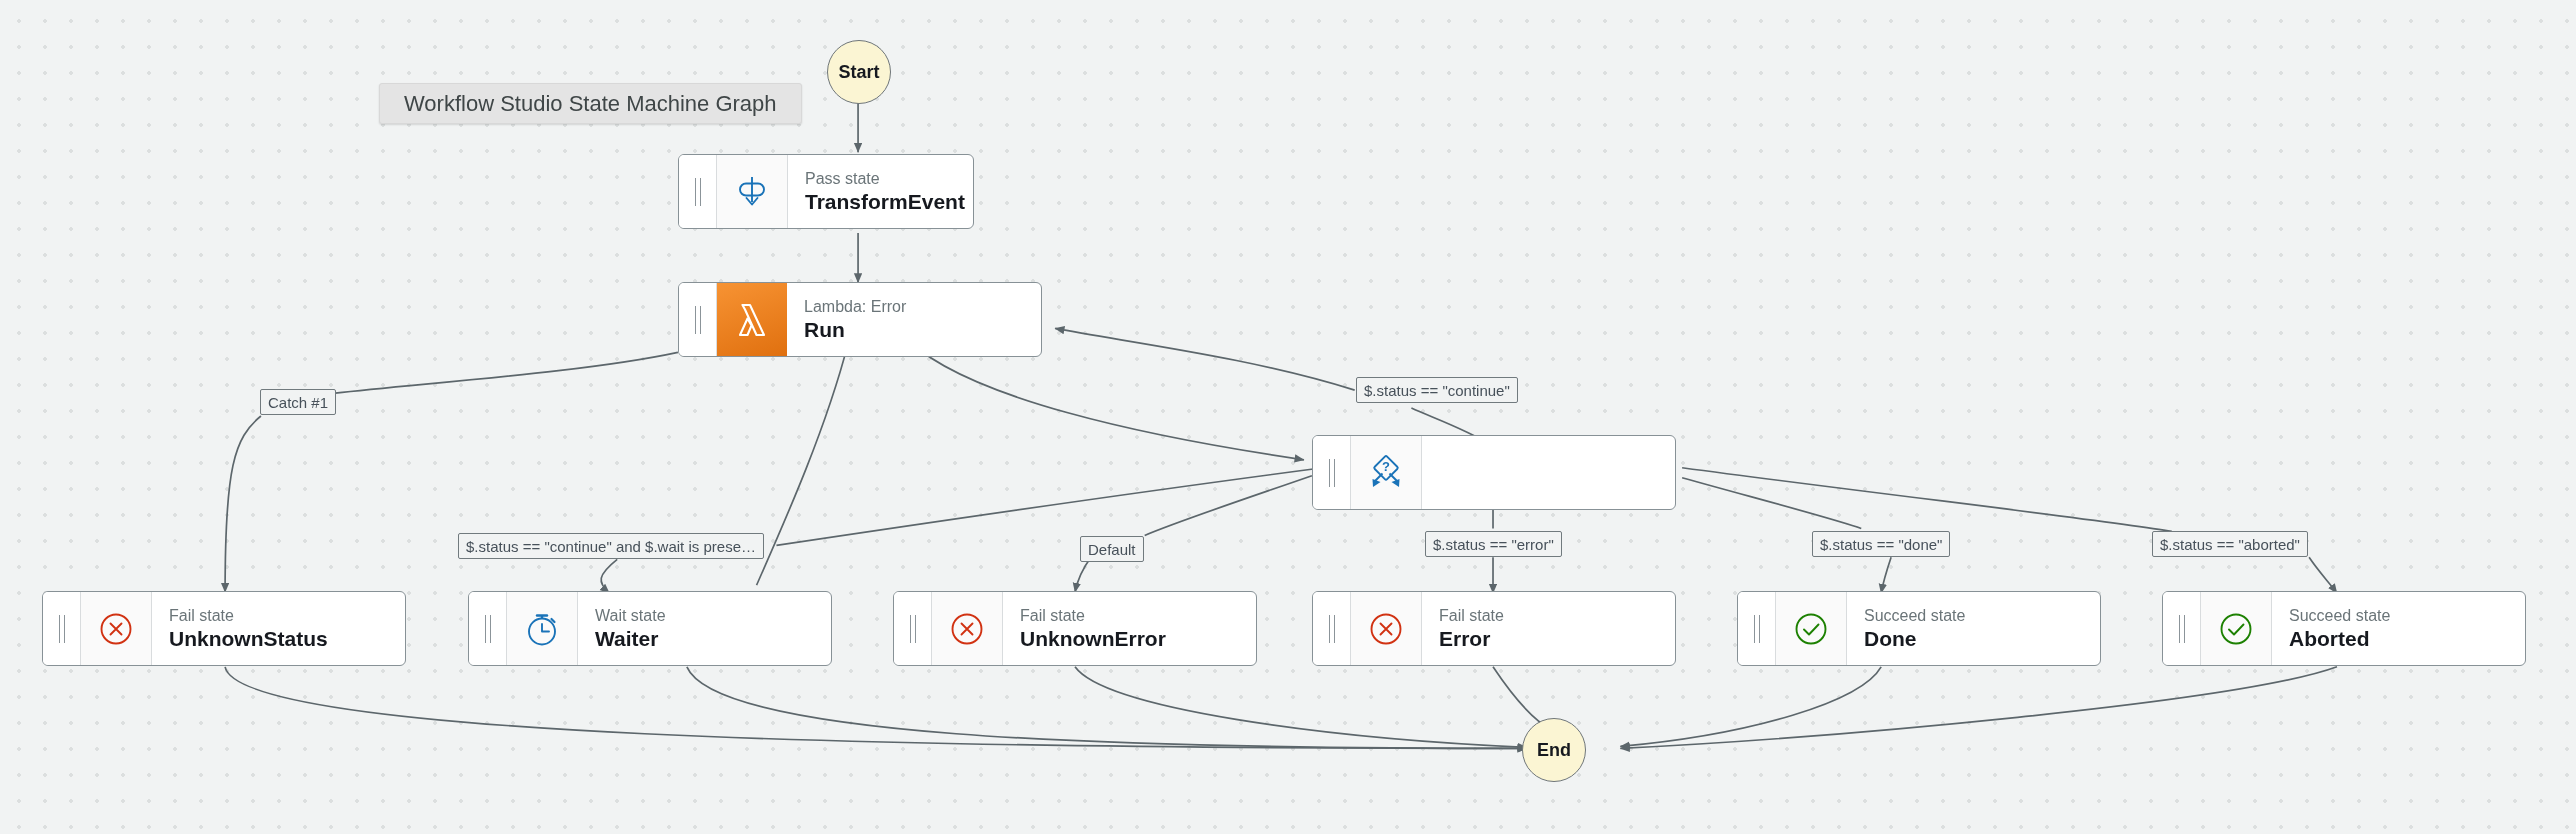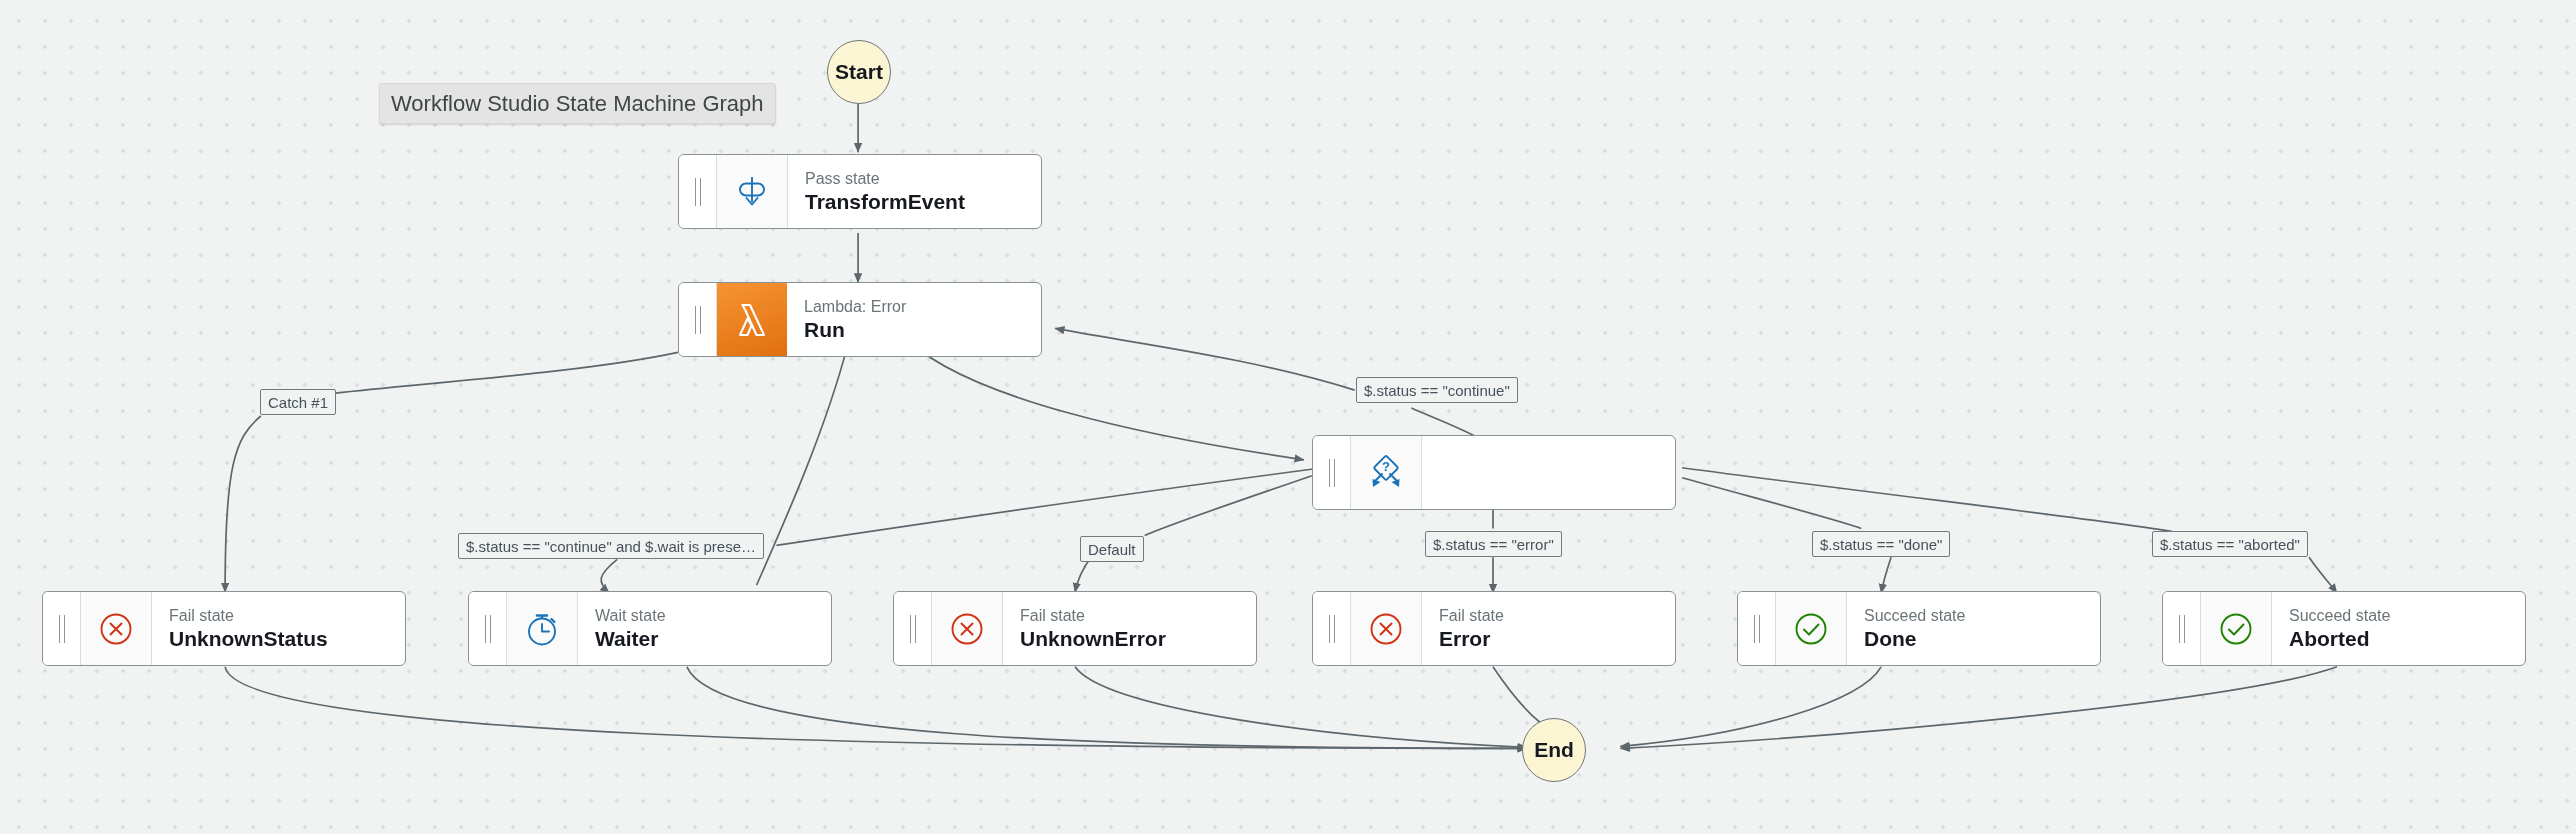--- a/index.html
+++ b/index.html
@@ -27,21 +27,21 @@
   }
 
   
   .graph-title {
     position: absolute;
     left: 379px;
     top: 83px;
     height: 39px;
     display: flex;
     align-items: center;
-    padding: 0 11px;
+    padding: 0 24px;
     background: #e4e4e4;
     border: 1px solid #d8d8d8;
     border-radius: 3px;
     box-shadow: 0 1px 2px rgba(0,0,0,0.13);
     font-size: 22px;
     color: #3f4647;
     white-space: nowrap;
     z-index: 6;
   }
 
@@ -49,21 +49,21 @@
   .terminal {
     position: absolute;
     width: 62px;
     height: 62px;
     border-radius: 50%;
     background: #fbf5d3;
     border: 1px solid #6f7679;
     display: flex;
     align-items: center;
     justify-content: center;
-    font-size: 21px;
+    font-size: 18px;
     font-weight: 700;
     color: #16191f;
     z-index: 5;
   }
 
   
   .state {
     position: absolute;
     height: 75px;
     display: flex;
@@ -195,21 +195,21 @@
       <path d="M2348,670 C2250,706 1830,742 1628,752" marker-end="url(#arrow)"></path>
     </g>
   </svg>
 
   <div class="graph-title">Workflow Studio State Machine Graph</div>
 
   <div class="terminal" style="left:827px; top:40px;">Start</div>
 
   <div class="terminal" style="left:1522px; top:718px;">End</div>
 
-  <div class="state" style="left:678px; top:154px; width:364px;">
+  <div class="state" style="left:678px; top:154px; width:296px;">
     <span class="grip">
         <i></i>
         <i></i>
       </span>
     <span class="iconbox">
       <svg width="38" height="38" viewBox="0 0 38 38">
         <rect x="7" y="10.5" width="24" height="12" rx="6" fill="none" stroke="#1a73b8" stroke-width="1.9"></rect>
         <path d="M19,4 L19,29" stroke="#1a73b8" stroke-width="1.9" fill="none"></path>
         <path d="M13.5,25 L19,31.5 L24.5,25" fill="none" stroke="#1a73b8" stroke-width="1.9" stroke-linecap="round" stroke-linejoin="round"></path>
       </svg>

